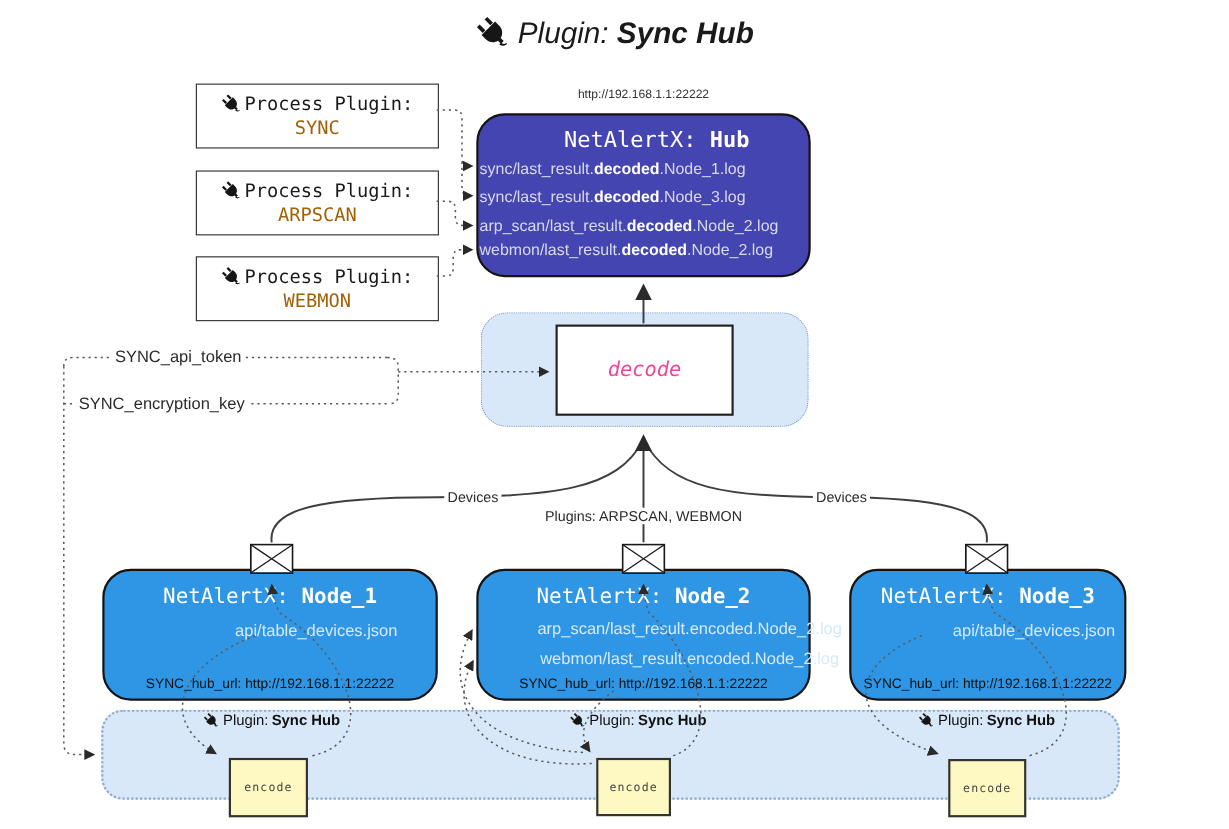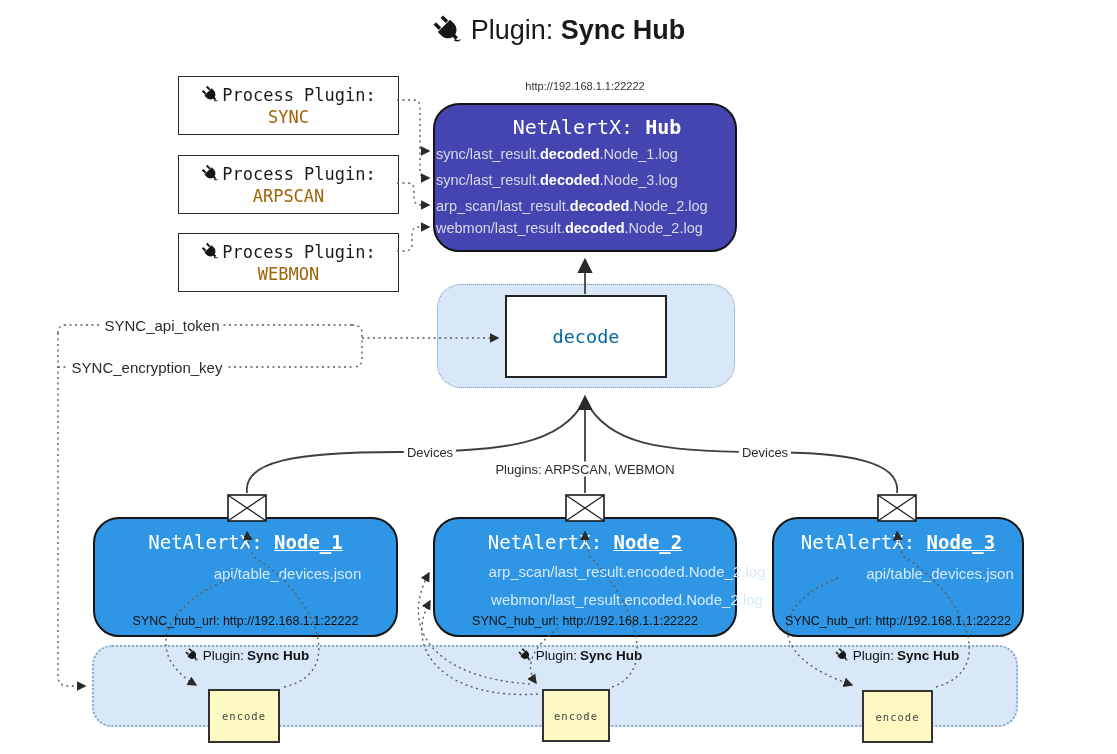--- a/index.html
+++ b/index.html
@@ -4,21 +4,21 @@
 <style>
   html,body{margin:0;padding:0;background:#fff;}
   #canvas{position:relative;width:1117px;height:754px;background:#ffffff;overflow:hidden;
           font-family:"Liberation Sans","DejaVu Sans",sans-serif;}
   .abs{position:absolute;}
   .mono{font-family:"DejaVu Sans Mono","Liberation Mono",monospace;}
   .sans{font-family:"Liberation Sans","DejaVu Sans",sans-serif;}
 
   
   .title-row{top:14px;left:50%;transform:translateX(-50%);display:flex;align-items:center;gap:7px;}
-  .title-text{font-size:27px;color:#1a1a1a;white-space:nowrap;}
+  .title-text{font-size:27px;color:#1a1a1a;white-space:nowrap;font-style:italic;}
   .title-text b{font-weight:700;}
 
   
   .pbox{left:178px;width:219px;height:57px;background:#fff;border:1.6px solid #2a2a2a;
         display:flex;flex-direction:column;justify-content:center;align-items:center;}
   .pbox .l1{display:flex;align-items:center;gap:2px;font-size:17px;color:#1a1a1a;}
   .pbox .l2{font-size:17px;color:#a16207;margin-top:2px;}
 
   
   .hub{left:433px;top:103px;width:304px;height:149px;border-radius:26px;background:#4545b2;
@@ -27,26 +27,26 @@
   .hub-title b{font-weight:700;}
   .hub-log{position:absolute;left:1px;font-size:14.5px;color:#d9d9e6;white-space:nowrap;text-align:right;}
   .hub-log b{color:#ffffff;font-weight:700;}
   .hub-url{top:80px;left:433px;width:304px;text-align:center;font-size:11px;color:#333;}
 
   
   .decode-wrap{left:437px;top:284px;width:298px;height:104px;border-radius:24px;background:#d9e8f9;
                border:1.6px dotted #6d93be;box-sizing:border-box;}
   .decode-box{left:505px;top:295px;width:162px;height:83px;background:#fff;border:2px solid #222;
               box-sizing:border-box;display:flex;align-items:center;justify-content:center;
-              font-size:18.5px;color:#0369a1;}
+              font-size:18.5px;color:#ec4899;font-style:italic;}
 
   
   .node{top:517px;height:120px;border-radius:26px;background:#2e96e4;border:2px solid #141414;box-sizing:border-box;}
   .node-title{position:absolute;top:12px;left:0;width:100%;text-align:center;font-size:19px;color:#fff;white-space:nowrap;}
-  .node-title b{font-weight:700;text-decoration:underline;}
+  .node-title b{font-weight:700;}
   .node-file{position:absolute;left:0;width:100%;text-align:center;font-size:15px;color:#d6eafc;white-space:nowrap;padding-left:42px;}
   .node-url{position:absolute;bottom:7px;left:0;width:100%;text-align:center;font-size:12.5px;color:#101010;white-space:nowrap;margin-top:12px;}
 
   
   .band{left:92px;top:645px;width:926px;height:82px;border-radius:20px;background:#d9e8f9;
         border:2px dotted #8ba9c9;box-sizing:border-box;}
   .band-label{display:flex;align-items:center;gap:3px;transform:translate(-50%,-50%);font-size:13.5px;color:#111;white-space:nowrap;}
   .band-label b{font-weight:700;}
   .encode-box{background:#fef9c3;border:2px solid #333;box-sizing:border-box;display:flex;align-items:center;
               justify-content:center;font-size:10.5px;color:#444;letter-spacing:1px;margin-top:28px;}

